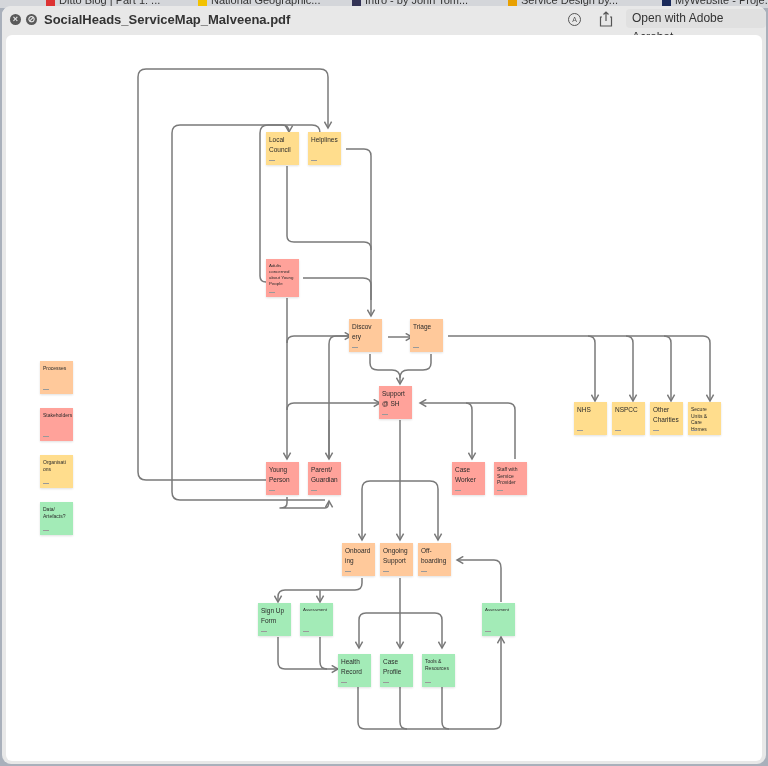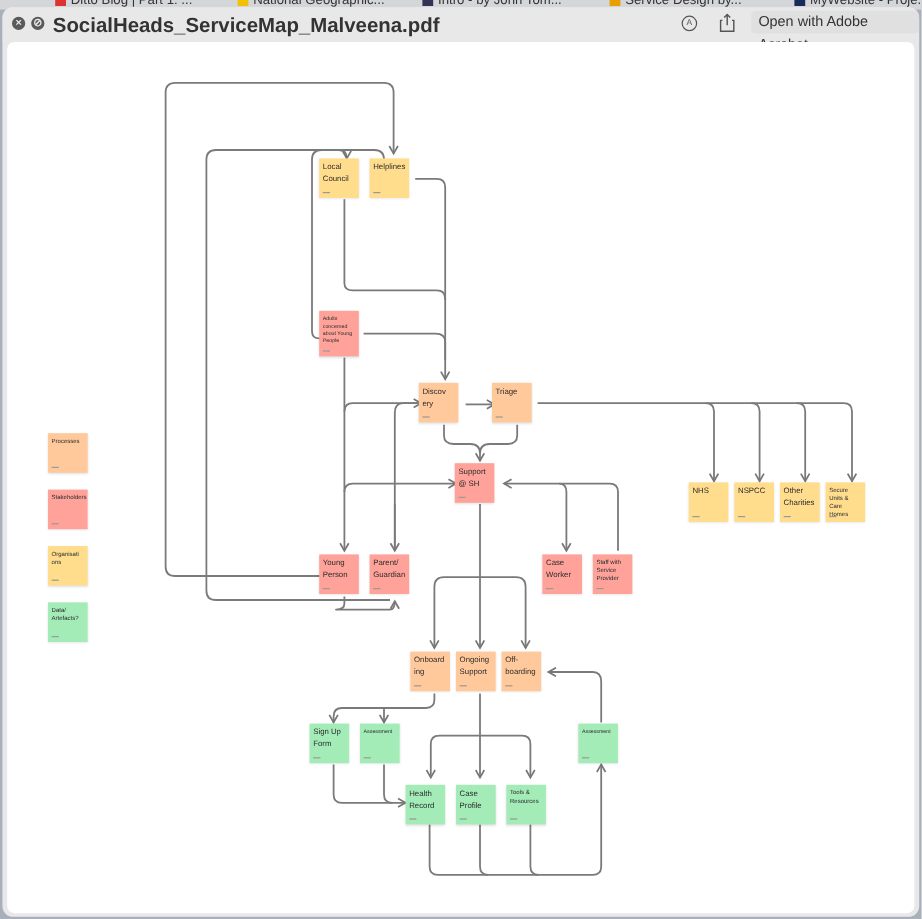--- a/index.html
+++ b/index.html
@@ -3,21 +3,21 @@
 <meta charset="utf-8">
 <style>
   html, body { margin:0; padding:0; }
   body { width:768px; height:766px; overflow:hidden; background:#a9b0bb; font-family:"Liberation Sans", sans-serif; position:relative; }
   .tabstrip { position:absolute; left:0; top:0; width:768px; height:8px; background:#d4d6da; overflow:hidden; }
   .tab { position:absolute; top:-6px; height:14px; font-size:11px; color:#333; white-space:nowrap; }
   .tab .tab-favicon { display:inline-block; width:9px; height:9px; margin-right:4px; vertical-align:middle; }
   .window { position:absolute; left:2px; top:6px; width:764px; height:758px; background:#e8e8e8; border-radius:9px; overflow:hidden; }
   .titlebar { position:absolute; left:0; top:0; width:100%; height:28px; background:#e8e8e8; }
   .tb-btn { position:absolute; top:8px; width:11px; height:11px; border-radius:50%; background:#5a5a5a; color:#e8e8e8; font-size:9px; line-height:11px; text-align:center; font-weight:bold; }
-  .doc-title { position:absolute; left:42px; top:6px; font-size:17px; font-weight:bold; color:#333; }
+  .doc-title { position:absolute; left:42px; top:6px; font-size:13px; font-weight:bold; color:#333; }
   .markup-icon { position:absolute; left:566px; top:7px; width:11px; height:11px; border:1.3px solid #555; border-radius:50%; font-size:7px; line-height:11px; text-align:center; color:#555; }
   .share-icon { position:absolute; left:597px; top:5px; width:14px; height:16px; }
   .open-btn { position:absolute; left:624px; top:3px; height:19px; padding:0 6px; border-radius:4px; background:#e0e0e0; font-size:12px; line-height:19px; color:#333; }
   .page { position:absolute; left:4px; top:29px; width:756px; height:726px; background:#fff; border-radius:6px; }
   svg.diagram { position:absolute; left:-6px; top:-35px; }
   .note { position:absolute; width:33px; height:33px; box-shadow:0 1px 2px rgba(0,0,0,0.12); color:#2b2b2b; font-size:6.5px; line-height:10px; padding:3px 3px 0 3px; box-sizing:border-box; overflow:hidden; }
   .note.tiny { font-size:4.4px; line-height:6px; padding-top:4px; }
   .note.small { font-size:5px; line-height:6.5px; padding-top:4px; }
   .note .sig { position:absolute; left:3px; bottom:4px; width:6px; height:1px; background:#999; }
   .proc { background:#ffc99b; }

